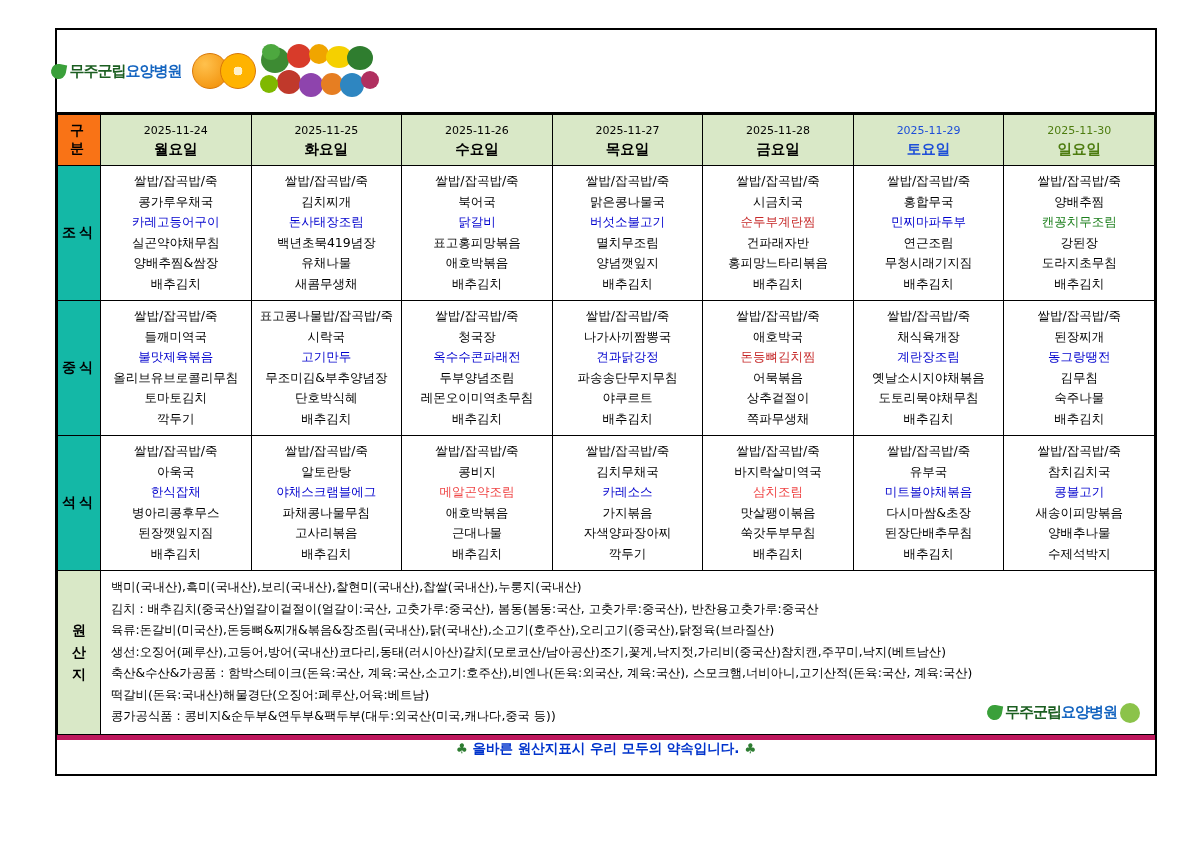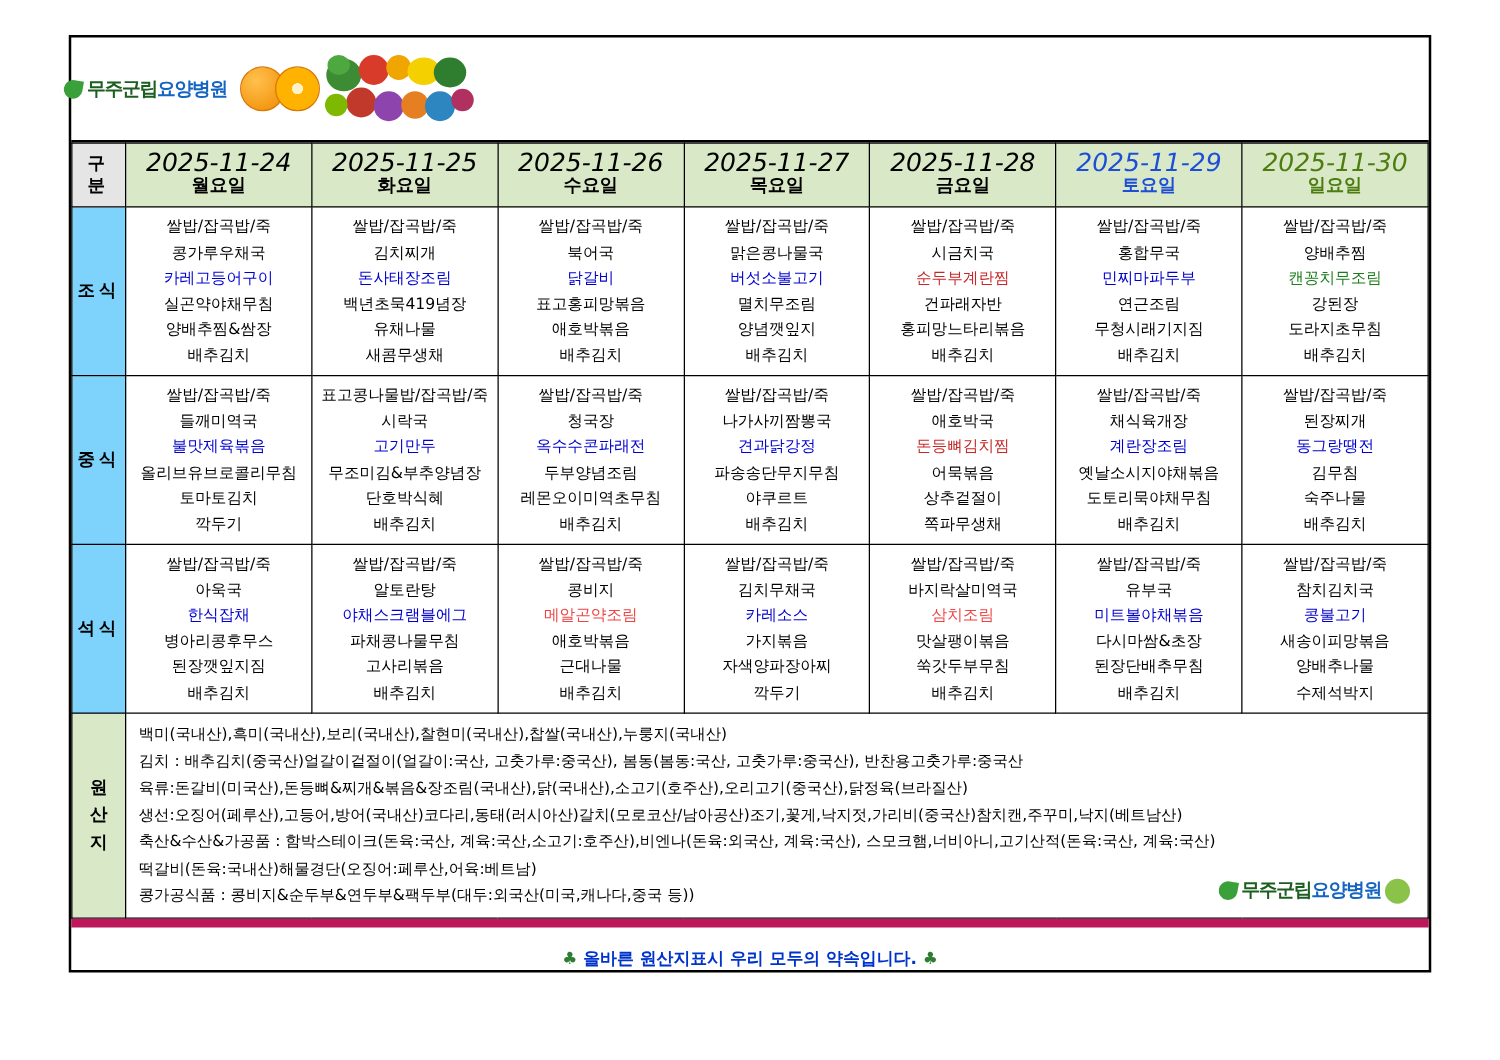--- a/index.html
+++ b/index.html
@@ -1,17 +1,17 @@
 <!DOCTYPE html>
 <html><head>
 <meta charset="utf-8">
 <style>
   html,body{margin:0;padding:0;background:#fff;}
   body{width:1200px;height:848px;font-family:"DejaVu Sans","Liberation Sans",sans-serif;color:#000;}
-  .page{position:relative;width:1200px;height:612px;box-sizing:border-box;padding:28px 55px 20px 55px;}
+  .page{position:relative;width:1200px;height:612px;box-sizing:border-box;padding:28px 43px 20px 55px;}
   .sheet{border:2px solid #000;width:100%;box-sizing:border-box;}
   
   .header{display:flex;align-items:center;border-bottom:2px solid #000;height:84px;box-sizing:border-box;}
   .logo-box{width:180px;display:flex;align-items:center;justify-content:center;gap:4px;padding-left:6px;}
   .logo-mark{display:flex;align-items:center;gap:3px;}
   .logo-leaf{width:15px;height:15px;border-radius:50% 0 50% 50%;background:#3aa03a;display:inline-block;transform:rotate(10deg);}
   .logo-text{font-size:15px;font-weight:bold;color:#1b5e20;letter-spacing:-1px;white-space:nowrap;}
   .logo-text .blue{color:#1565c0;}
   .logo-badge{width:20px;height:20px;border-radius:50%;background:#8bc34a;display:inline-block;}
   .orange-art{display:flex;align-items:center;margin-left:2px;}
@@ -19,38 +19,38 @@
   .orange.cut{background:radial-gradient(circle at 50% 50%,#fff1c9 0 18%,#ffb300 19% 100%);margin-left:-8px;}
   .title-box{flex:1;text-align:center;}
   .title{font-size:31px;font-weight:bold;letter-spacing:12px;font-family:"DejaVu Serif","Liberation Serif",serif;}
   .note{font-size:11.5px;margin-top:8px;}
   .note .clover{color:#2e7d32;}
   .veg-box{width:150px;height:72px;display:flex;align-items:center;justify-content:center;}
   
   table{border-collapse:collapse;width:100%;table-layout:fixed;}
   td,th{border:1px solid #000;text-align:center;vertical-align:middle;}
   .daterow td{background:#d9e8c7;height:46px;padding:2px 0;}
-  .daterow .gubun{background:#e5e5e5;font-size:14px;font-weight:bold;letter-spacing:4px;width:42px;}
-  .date-d{font-size:20px;line-height:19px;font-style:italic;}
+  .daterow .gubun{background:#f97316;font-size:14px;font-weight:bold;letter-spacing:4px;width:42px;}
+  .date-d{font-size:11px;line-height:19px;}
   .date-w{font-size:14.5px;line-height:19px;font-weight:bold;}
   .sat{color:#1d4ed8;}
   .sun{color:#4d7c0f;}
-  .meal-label{background:#7dd3fc;font-size:14px;font-weight:bold;letter-spacing:3px;width:42px;}
+  .meal-label{background:#14b8a6;font-size:14px;font-weight:bold;letter-spacing:3px;width:42px;}
   .cell{padding:5px 2px 6px 2px;}
   .cell div{font-size:12.5px;line-height:20.5px;white-space:nowrap;}
   .hl-blue{color:#0000cd;}
   .hl-purple{color:#ef4444;}
   .hl-red{color:#c62828;}
   .hl-green{color:#1b7e1b;}
   
   .origin-label{background:#d9e8c7;font-size:14px;font-weight:bold;width:42px;line-height:22px;}
   .origin-cell{text-align:left;padding:6px 8px 6px 10px;position:relative;}
   .origin-cell div{font-size:12.3px;line-height:21.5px;white-space:nowrap;}
   .origin-logo{position:absolute;right:14px;bottom:10px;display:flex;align-items:center;gap:3px;}
-  .footer{height:34px;display:flex;align-items:flex-end;justify-content:center;border-top:7px solid #be185d;}
+  .footer{height:34px;display:flex;align-items:flex-start;justify-content:center;border-top:5px solid #be185d;}
   .footer span{font-size:13.5px;font-weight:bold;color:#0033cc;}
   .footer .clover{color:#2e7d32;}
 </style>
 </head>
 <body>
 
 <div class="page">
   <div class="sheet">
 
     <div class="header">

